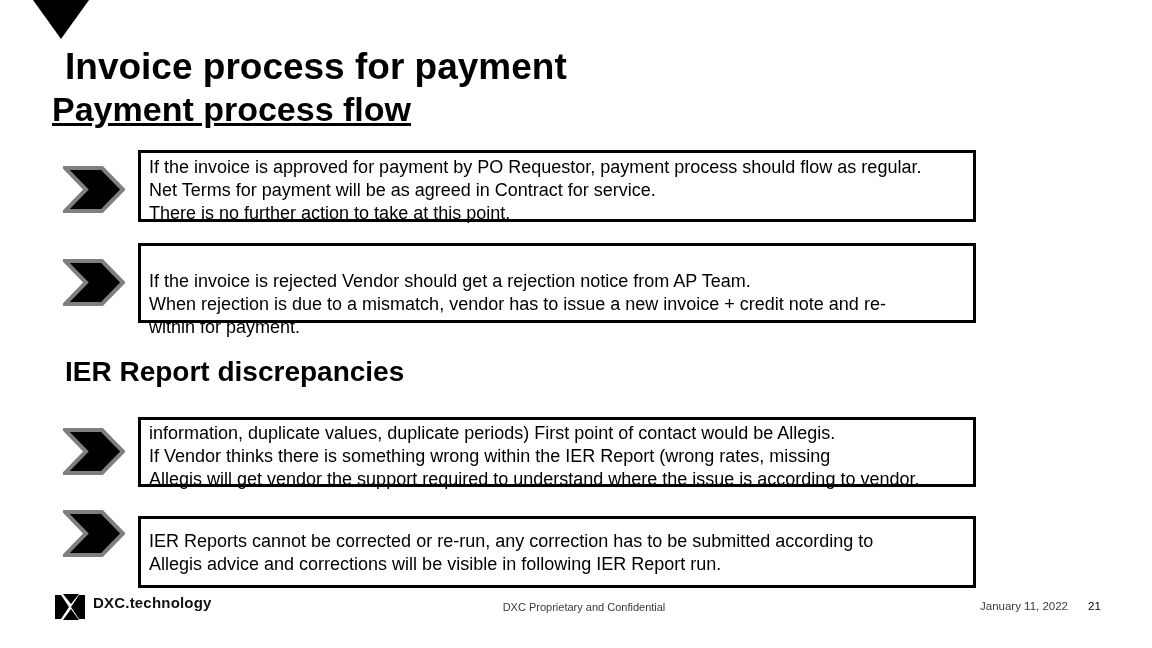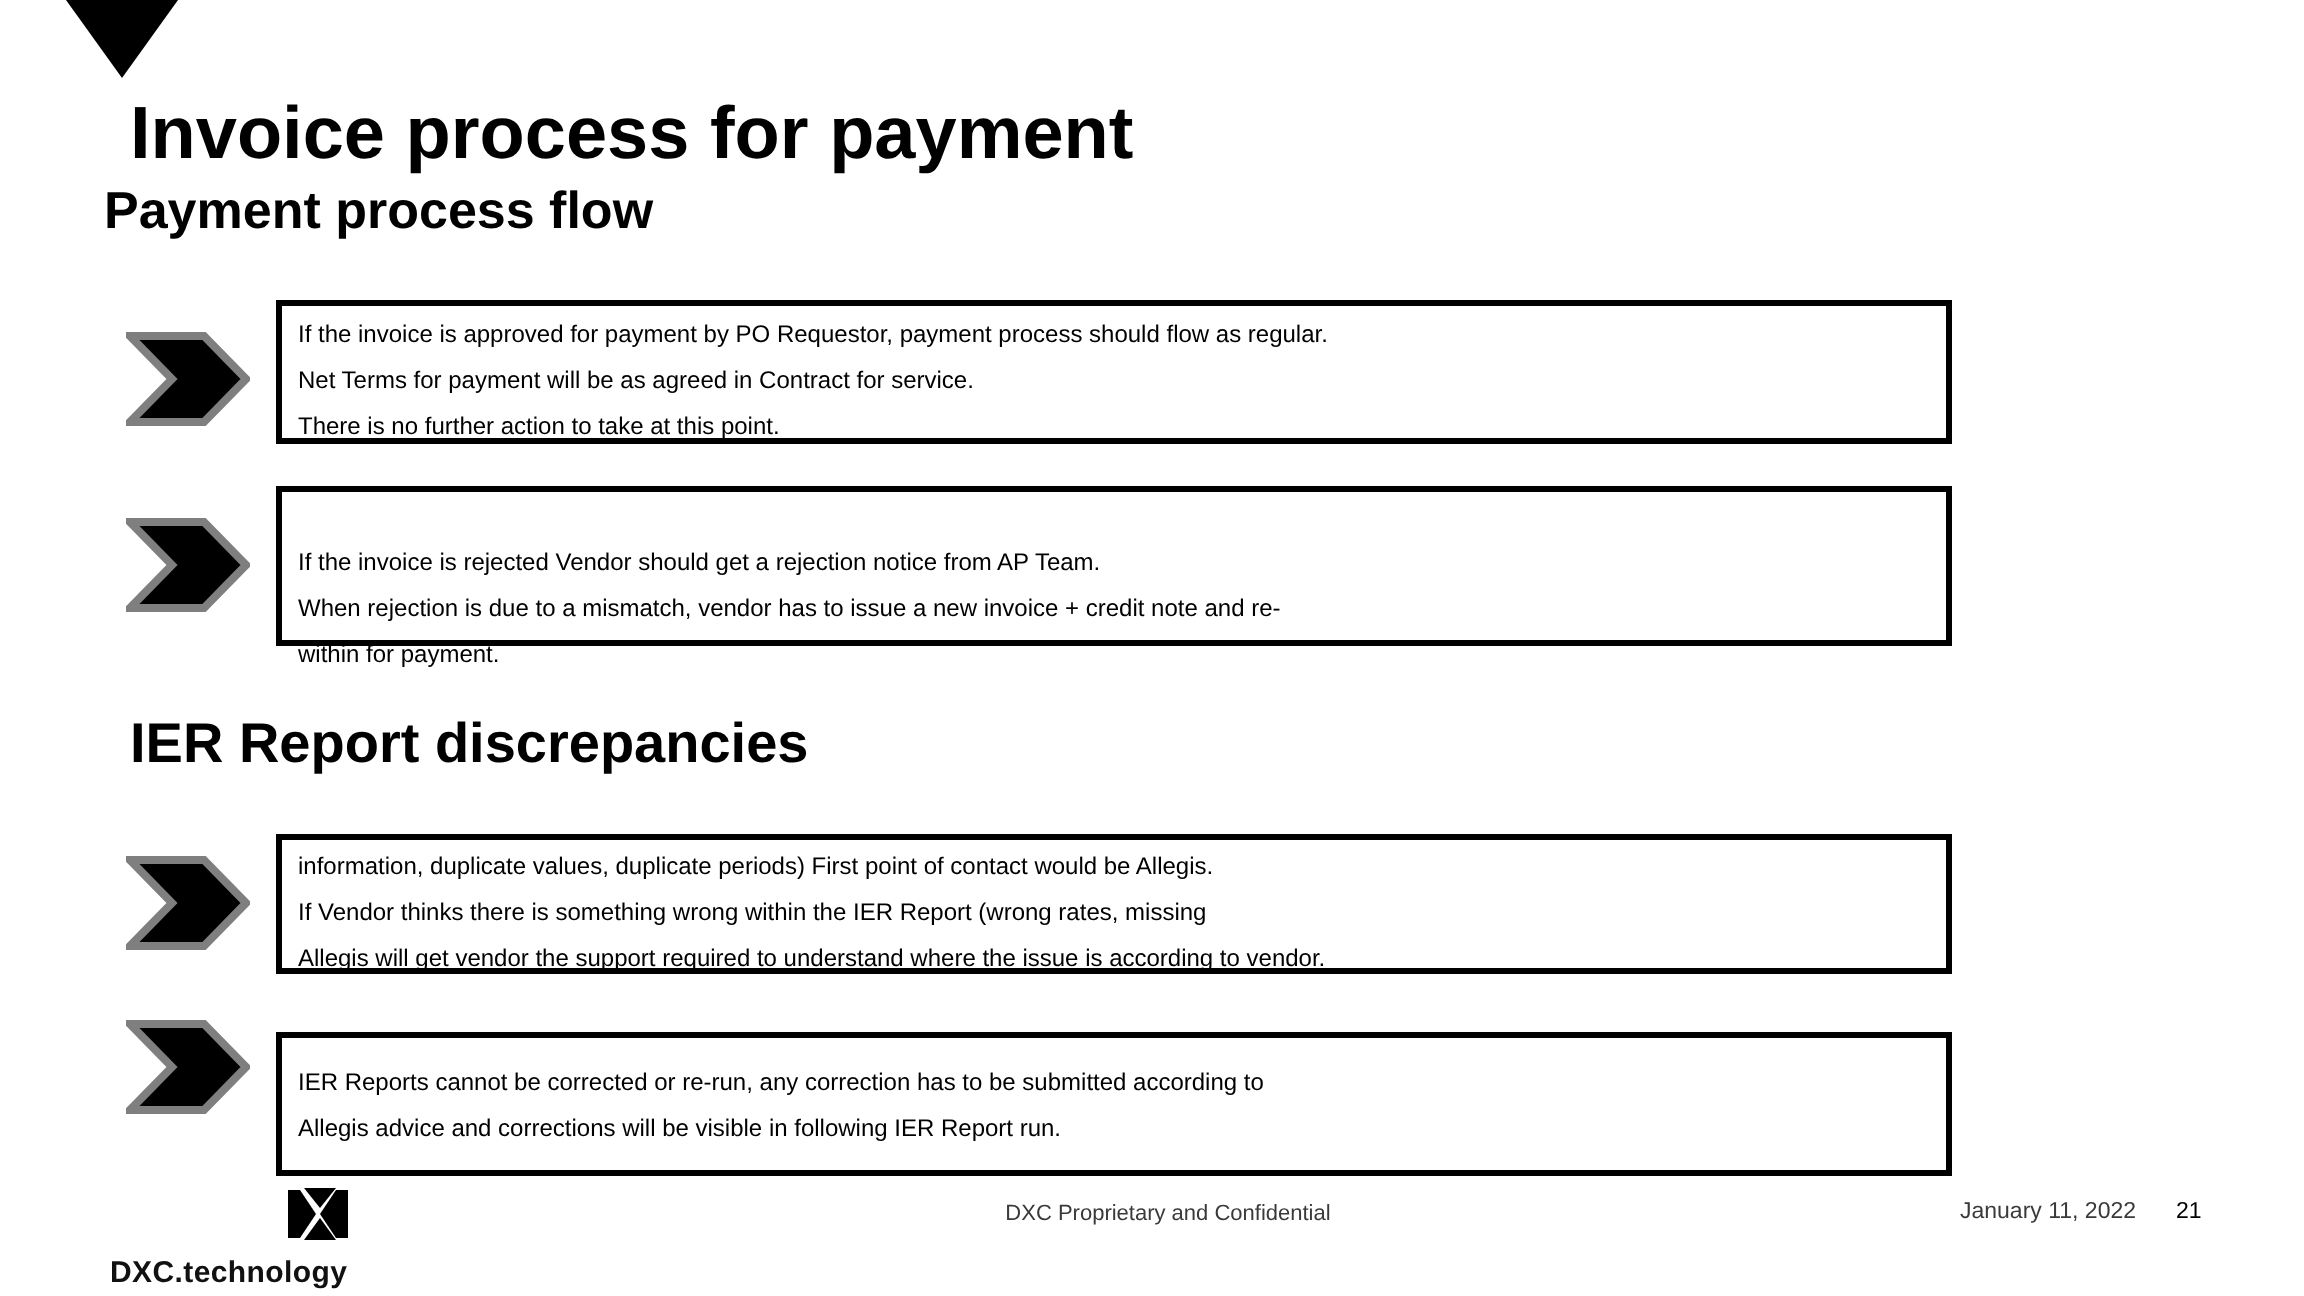--- a/index.html
+++ b/index.html
@@ -23,23 +23,24 @@
     top: 46px;
     font-size: 37px;
     font-weight: bold;
     letter-spacing: 0px;
     white-space: nowrap;
   }
   .subtitle {
     position: absolute;
     left: 52px;
     top: 90px;
-    font-size: 26px;
+    font-size: 34px;
     font-weight: bold;
     white-space: nowrap;
+    text-decoration: underline;
   }
   .section-heading {
     position: absolute;
     left: 65px;
     top: 356px;
     font-size: 28px;
     font-weight: bold;
     white-space: nowrap;
   }
   .arrow-icon {
@@ -47,41 +48,40 @@
     left: 63px;
     display: block;
   }
   .text-box {
     position: absolute;
     left: 138px;
     width: 838px;
     box-sizing: border-box;
     border: 3px solid #000000;
     background: #ffffff;
-    font-size: 12px;
+    font-size: 18px;
     line-height: 23px;
     padding: 3px 8px;
   }
   .text-box .line { white-space: nowrap; }
   #box1 { top: 150px; height: 72px; }
   #box2 { top: 243px; height: 80px; padding-top: 24px; }
   #box3 { top: 417px; height: 70px; padding-top: 2px; }
   #box4 { top: 516px; height: 72px; padding-top: 11px; }
   #arrow1 { top: 166px; }
   #arrow2 { top: 259px; }
   #arrow3 { top: 428px; }
   #arrow4 { top: 510px; }
   .footer-logo {
     position: absolute;
     left: 55px;
     top: 594px;
     display: flex;
-    align-items: flex-end;
+    align-items: flex-start;
     gap: 8px;
-    flex-direction: column;
   }
   .footer-logo .logo-text {
     font-size: 15px;
     font-weight: bold;
     color: #111111;
     letter-spacing: 0.2px;
   }
   .footer-center {
     position: absolute;
     left: 16px;

